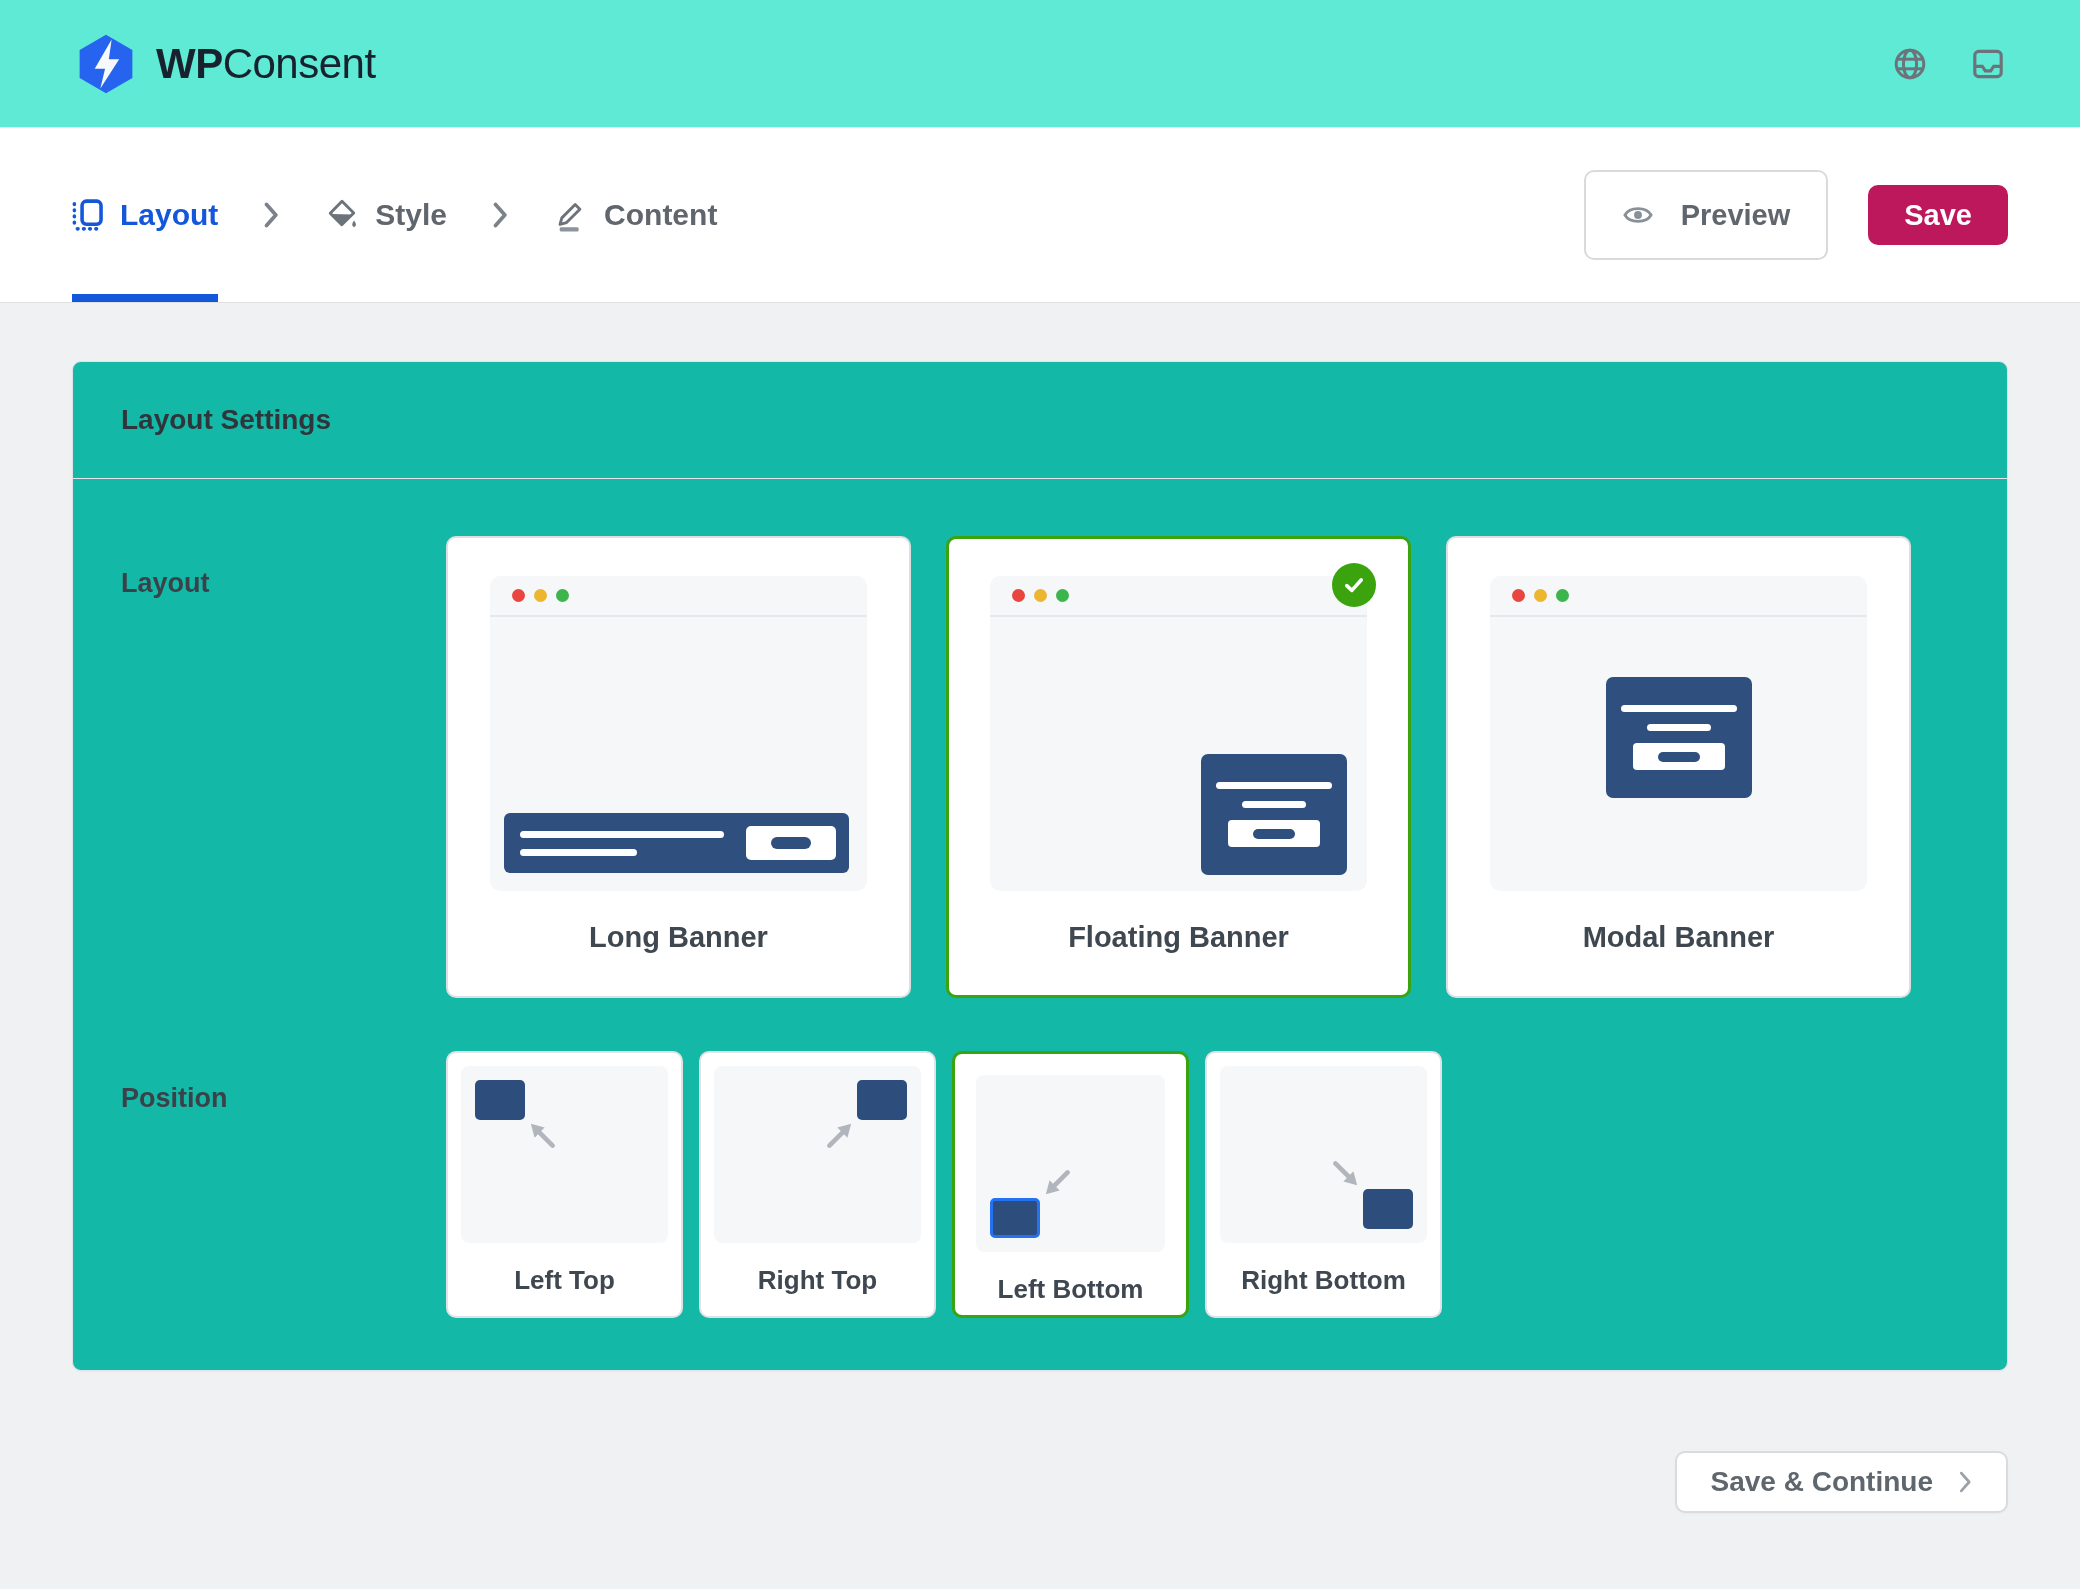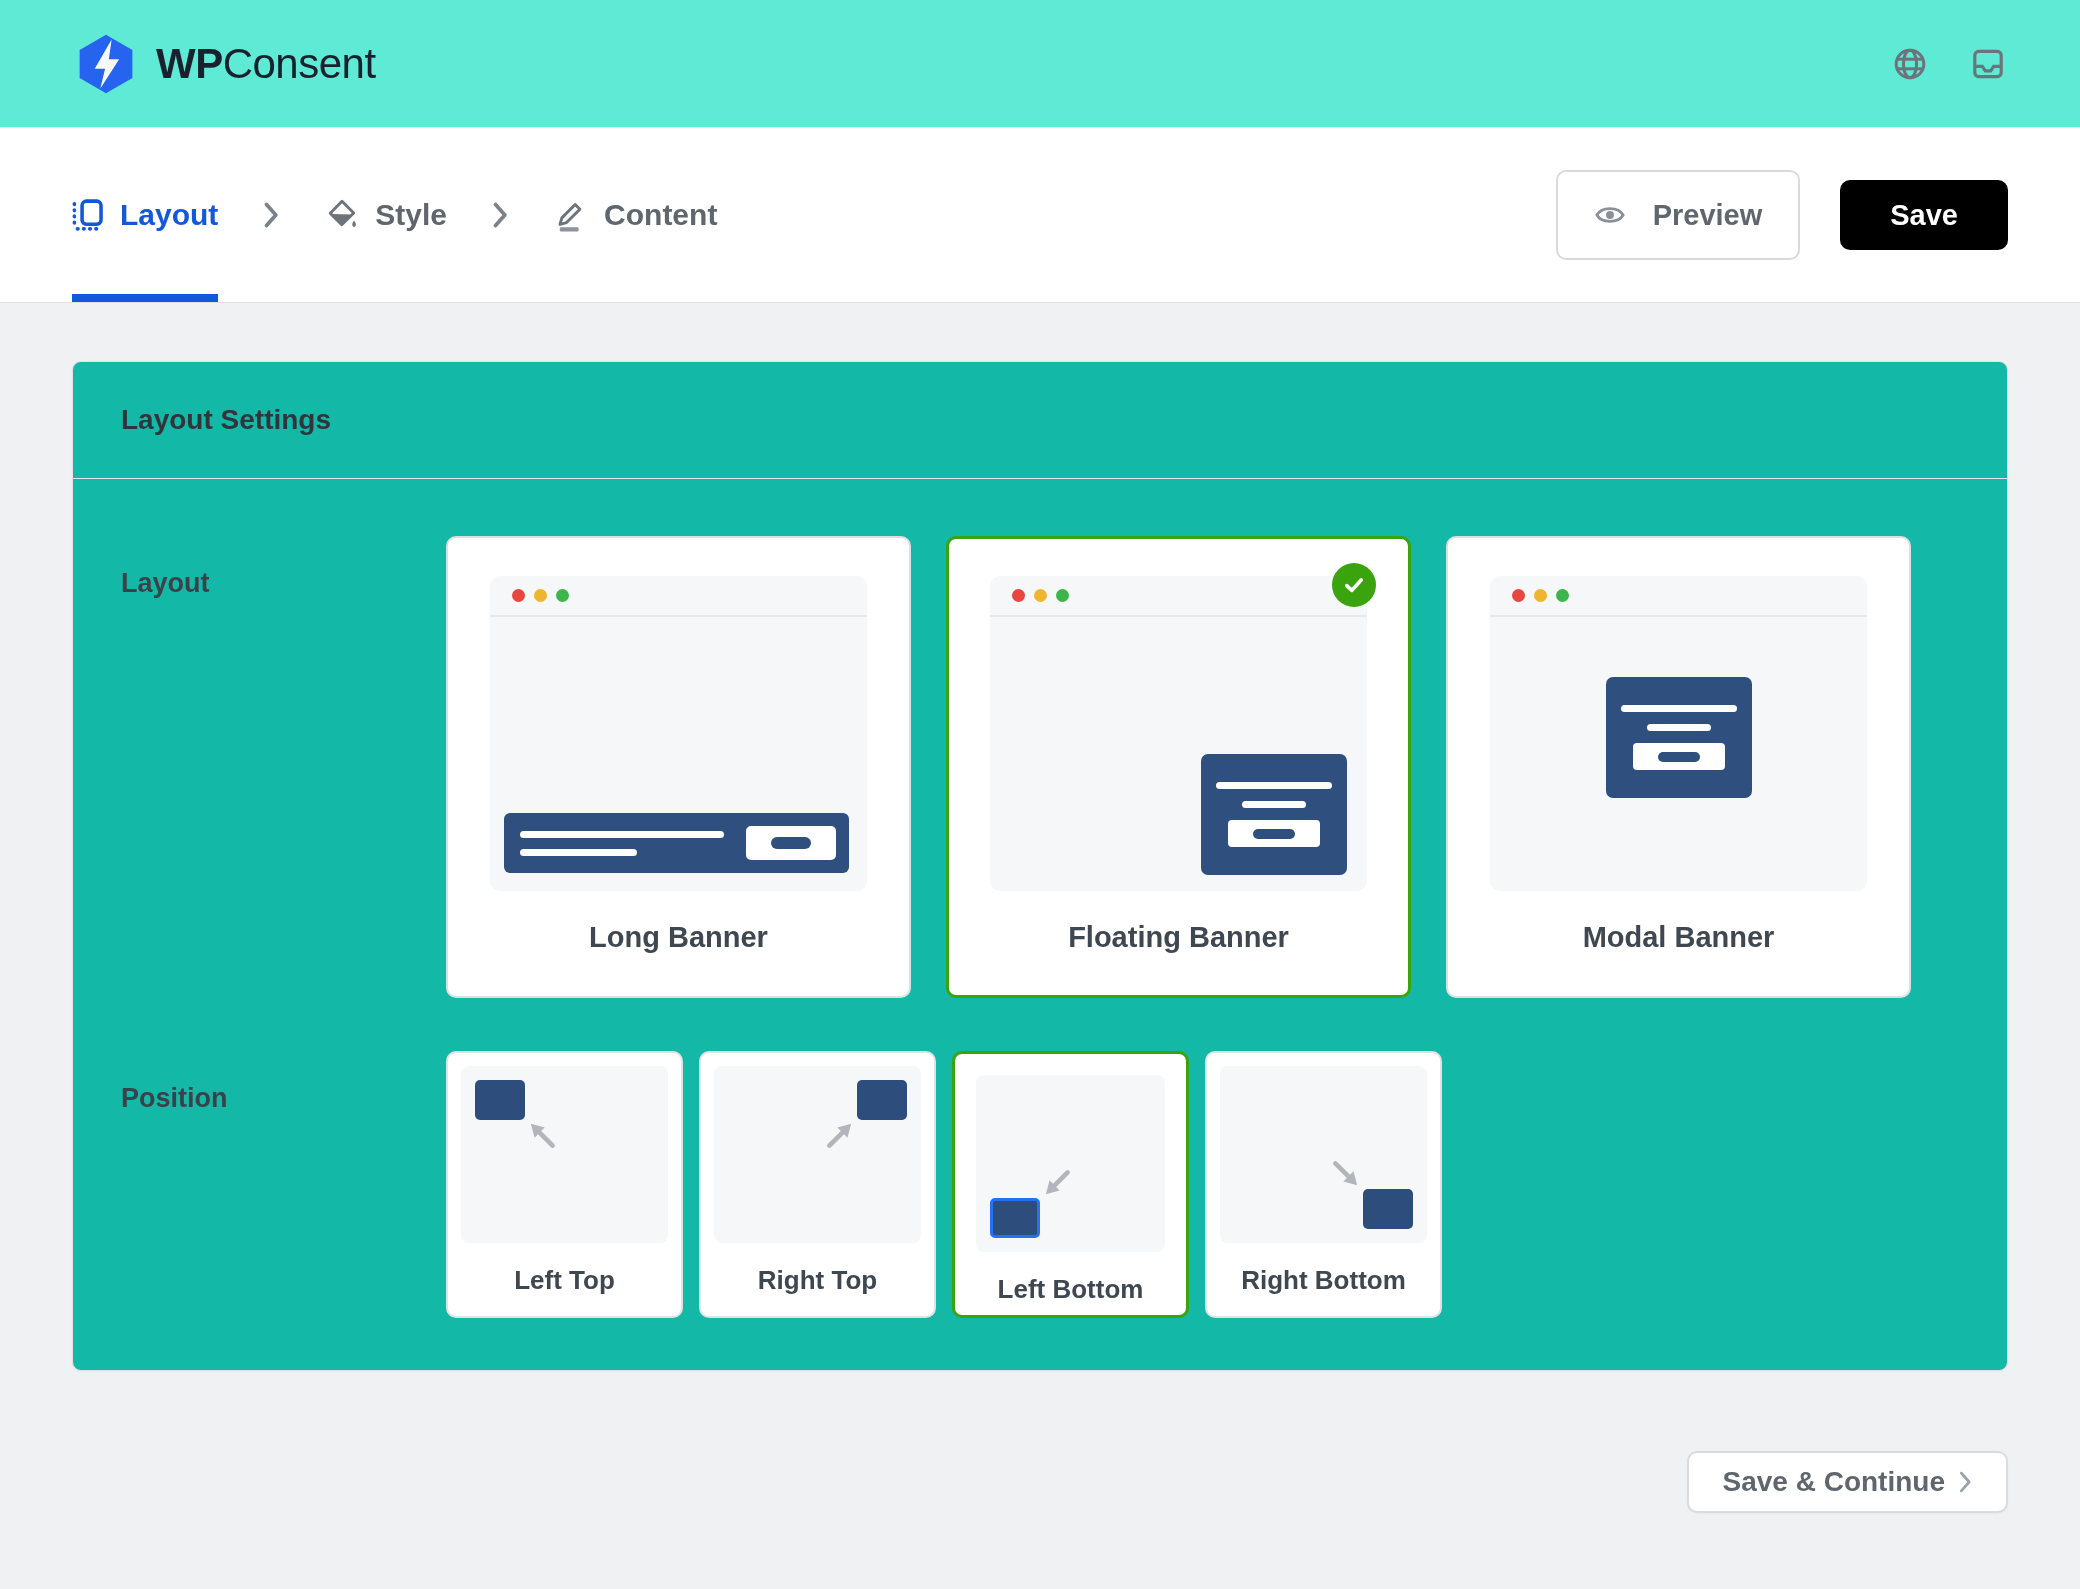--- a/index.html
+++ b/index.html
@@ -34,21 +34,21 @@
     content:""; position:absolute; left:0; right:0; bottom:0; height:8px; background:#1357db;
   }
   .tab-sep { display:flex; align-items:center; }
   .actions { display:flex; align-items:center; gap:40px; }
   .btn-preview {
     display:flex; align-items:center; gap:27px; height:90px; padding:0 36px;
     background:#fff; border:2px solid #d8dade; border-radius:10px; cursor:pointer;
     font-size:29px; font-weight:700; color:#60666d;
   }
   .btn-save {
-    height:70px; padding:0 50px; background:#000000; border:none; border-radius:10px;
+    height:60px; padding:0 36px; background:#be185d; border:none; border-radius:10px;
     color:#fff; font-size:29px; font-weight:700; cursor:pointer;
   }
 
   
   .panel {
     margin:58px 72px 0; background:#14b8a6; border:1px solid #e2e3e7; border-radius:9px;
     box-shadow:0 1px 2px rgba(0,0,0,.04);
   }
   .panel-header {
     padding:42px 48px; border-bottom:1px solid #e4e5e9;
@@ -127,21 +127,21 @@
   .pos-arrow { position:absolute; width:34px; height:34px; }
   .pos-lt .pos-arrow { left:64px; top:52px; }
   .pos-rt .pos-arrow { right:64px; top:52px; transform:scaleX(-1); }
   .pos-lb .pos-arrow { left:64px; bottom:52px; transform:scaleY(-1); }
   .pos-rb .pos-arrow { right:64px; bottom:52px; transform:scale(-1,-1); }
   .pos-label { text-align:center; margin-top:22px; font-size:26px; font-weight:700; color:#3f4750; }
 
   
   .footer-bar { display:flex; justify-content:flex-end; margin:80px 72px 0; }
   .btn-save-continue {
-    display:flex; align-items:center; gap:14px; height:62px; padding:16px 34px;
+    display:flex; align-items:center; gap:26px; height:62px; padding:16px 34px;
     background:#fff; border:2px solid #d9dbdf; border-radius:10px; cursor:pointer;
     font-size:28px; font-weight:700; color:#5f666d; box-shadow:0 1px 2px rgba(0,0,0,.03);
   }
 </style>
 </head>
 <body>
 
 <div class="app-header">
   <div class="brand">
     <svg class="brand-mark" width="64" height="62" viewBox="0 0 68 64">

